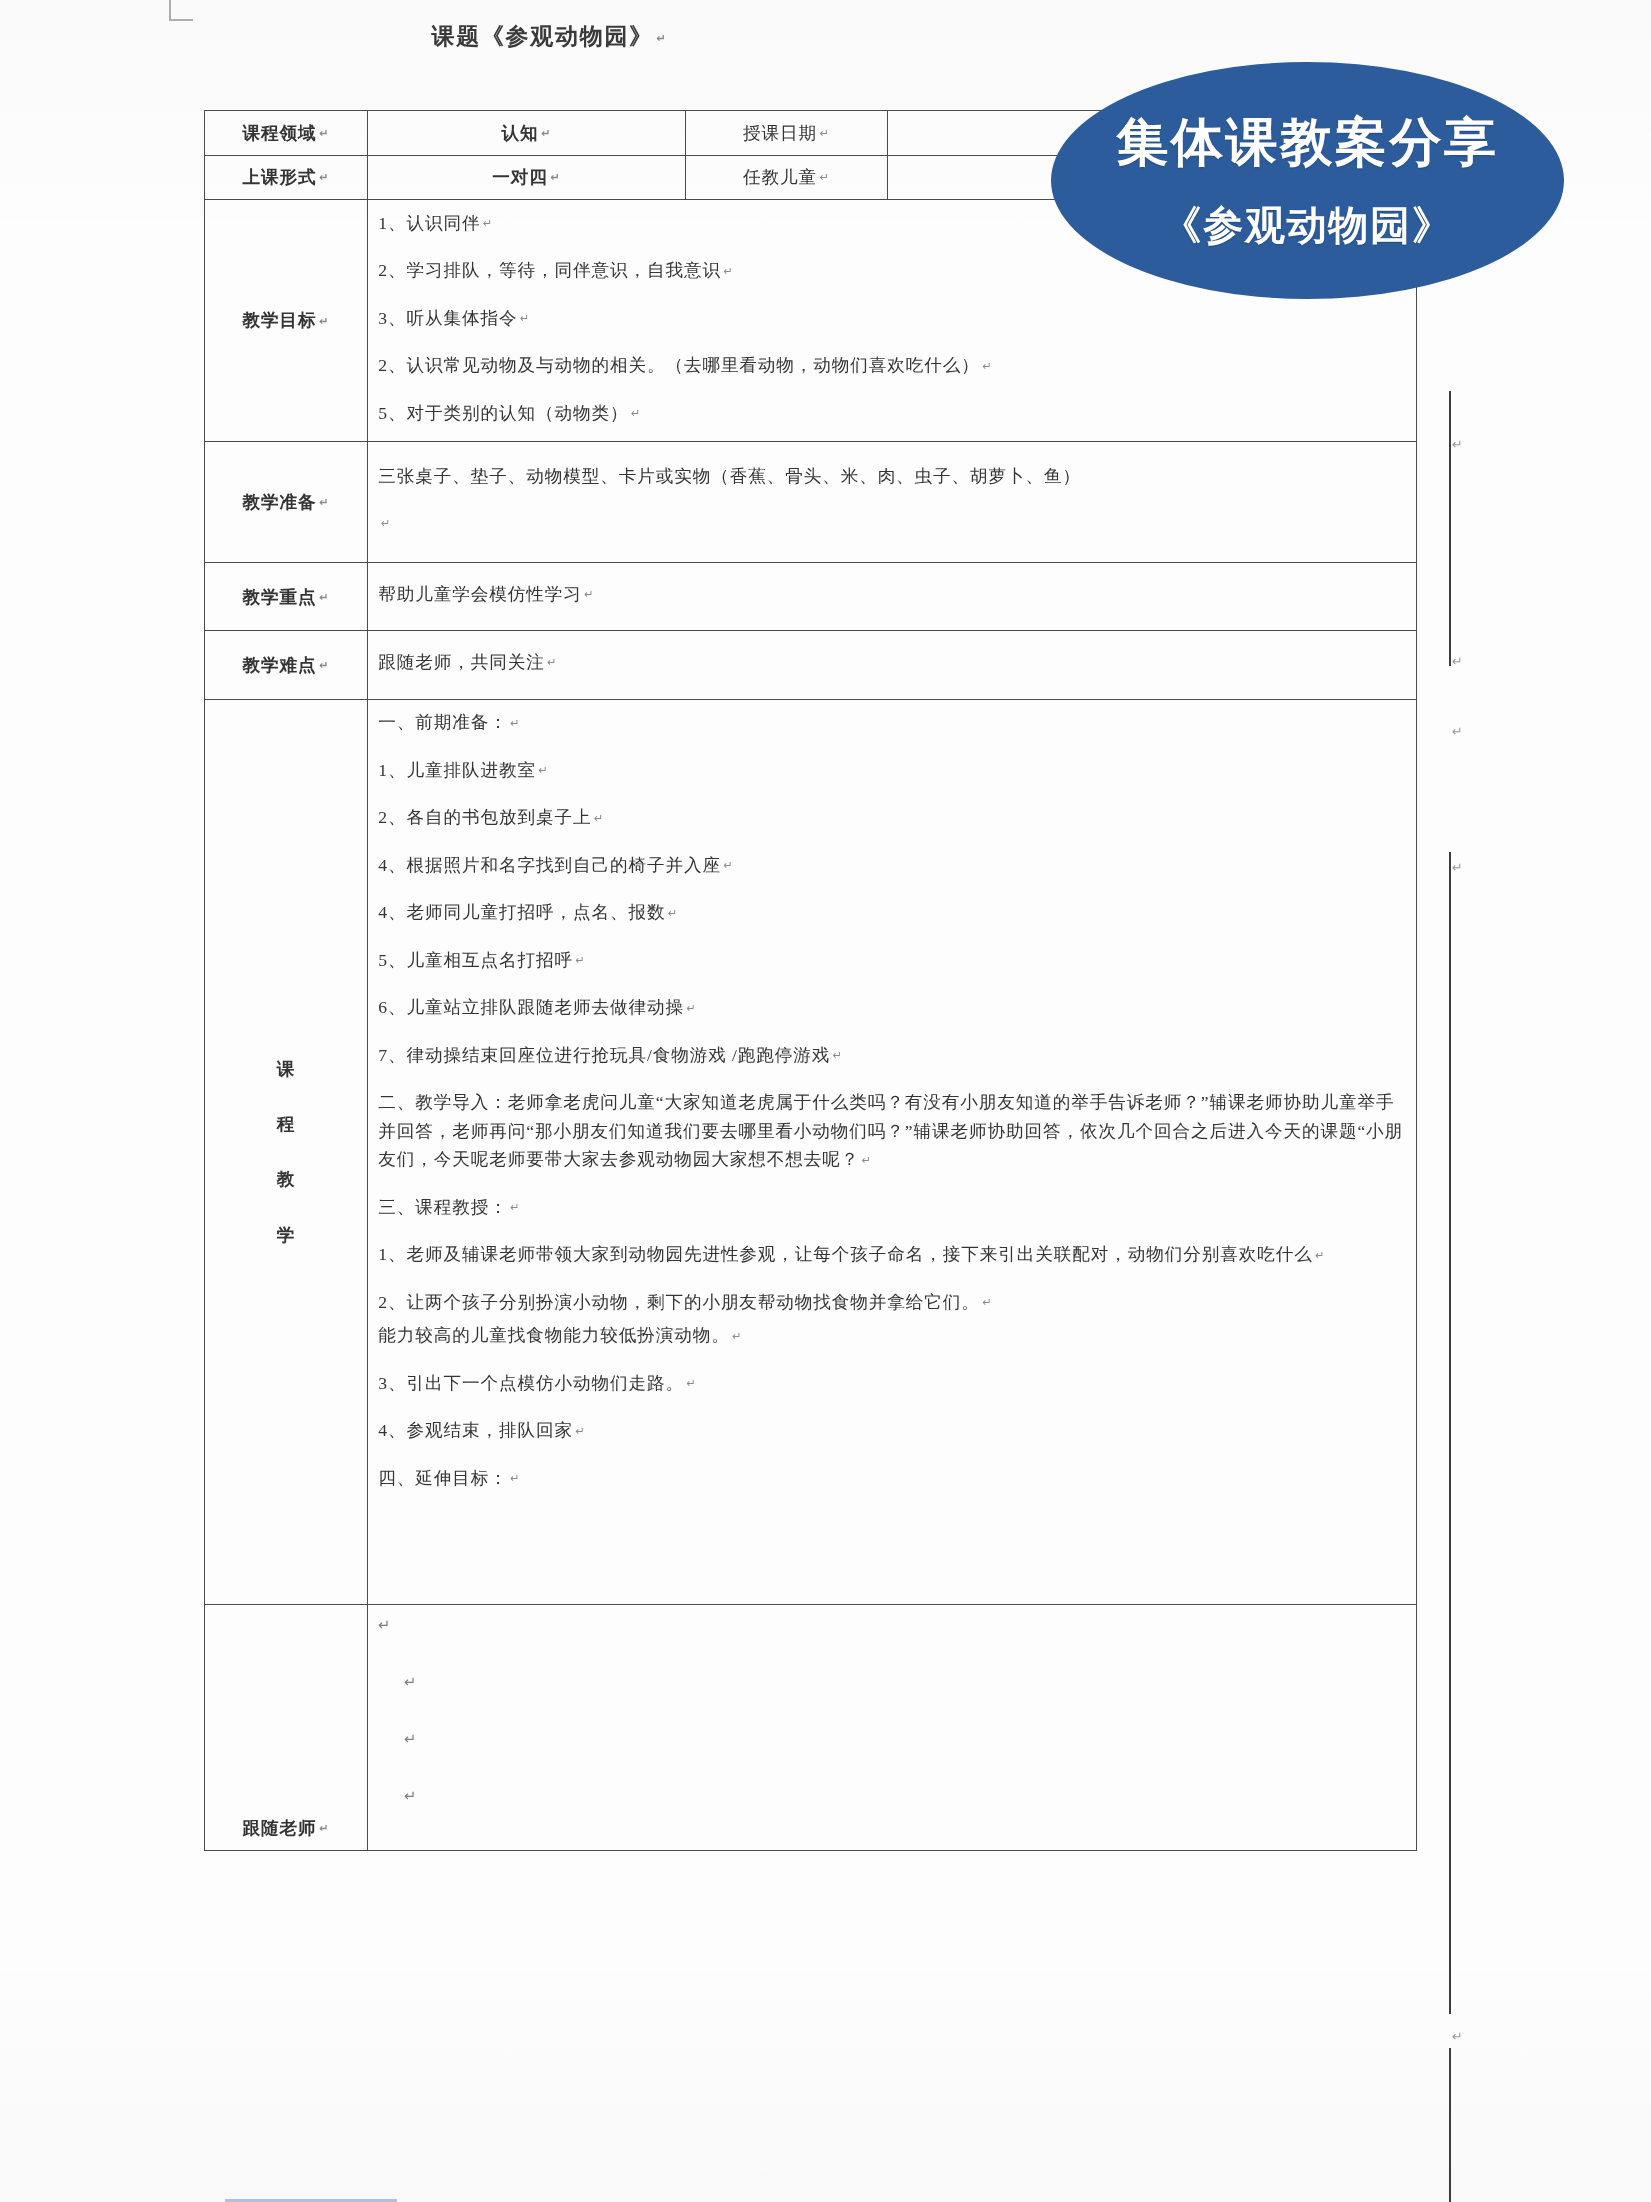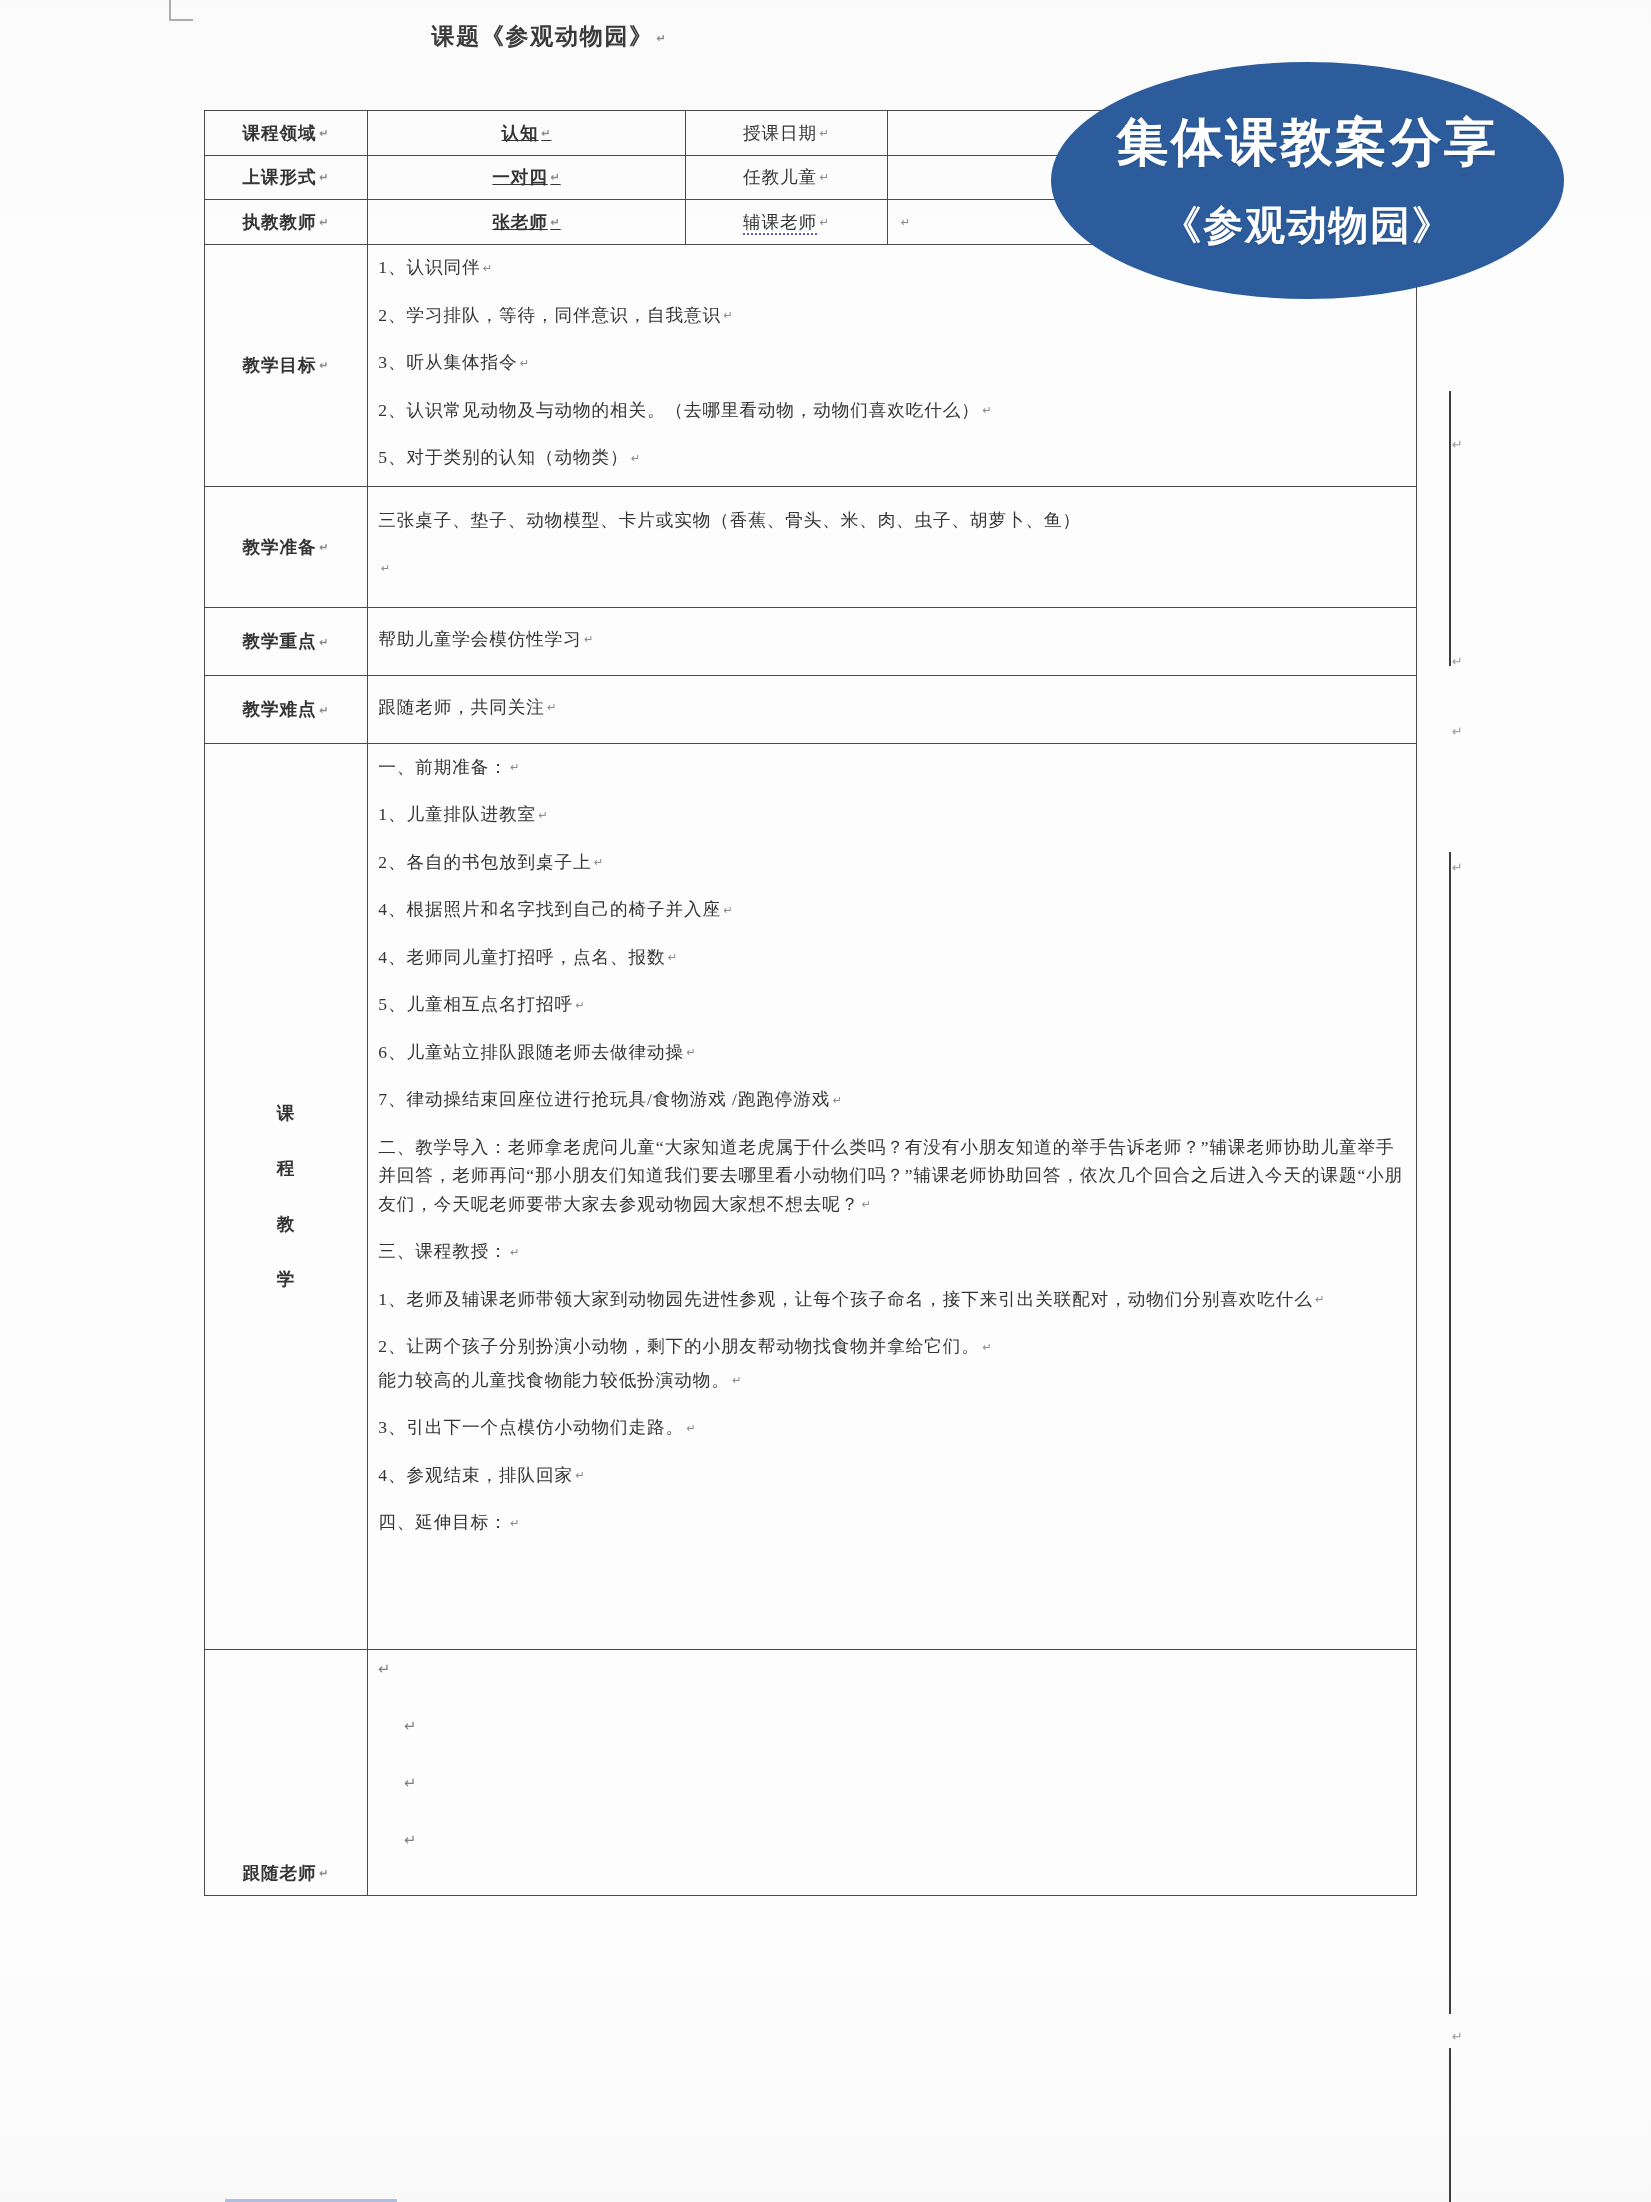--- a/index.html
+++ b/index.html
@@ -69,21 +69,21 @@
     line-height: 1.5;
     color: #343434;
     letter-spacing: 0.9px;
   }
   .lbl {
     text-align: center;
     width: 163px;
     font-weight: 600;
   }
   .ctr { text-align: center; }
-  .val { font-weight: 600; text-decoration: underline; }
+  .val { font-weight: 600; }
   .blank { }
 
   .pil {
     font-size: 11.2px;
     color: #8a8a8a;
     font-family: "DejaVu Sans", sans-serif;
     vertical-align: 1.7px;
     margin-left: 2.6px;
   }
   .sq {
@@ -204,26 +204,20 @@
         <td class="blank"></td>
       </tr>
 
       <tr>
         <td class="lbl"><span>上课形式</span><span class="pil">↵</span></td>
         <td class="ctr val"><span>一对四</span><span class="pil">↵</span></td>
         <td class="ctr"><span>任教儿童</span><span class="pil">↵</span></td>
         <td class="blank"></td>
       </tr>
 
-      <tr>
-        <td class="lbl"><span>执教教师</span><span class="pil">↵</span></td>
-        <td class="ctr val"><span>张老师</span><span class="pil">↵</span></td>
-        <td class="ctr"><span class="sq">辅课老师</span><span class="pil">↵</span></td>
-        <td class="blank"><span class="pil">↵</span></td>
-      </tr>
 
       <tr>
         <td class="lbl"><span>教学目标</span><span class="pil">↵</span></td>
         <td class="obj-cell" colspan="3">
           <p><span>1、认识同伴</span><span class="pil">↵</span></p>
           <p><span>2、学习排队，等待，同伴意识，自我意识</span><span class="pil">↵</span></p>
           <p><span>3、听从集体指令</span><span class="pil">↵</span></p>
           <p><span>2、认识常见动物及与动物的相关。（去哪里看动物，动物们喜欢吃什么）</span><span class="pil">↵</span></p>
           <p><span>5、对于类别的认知（动物类）</span><span class="pil">↵</span></p>
         </td>

